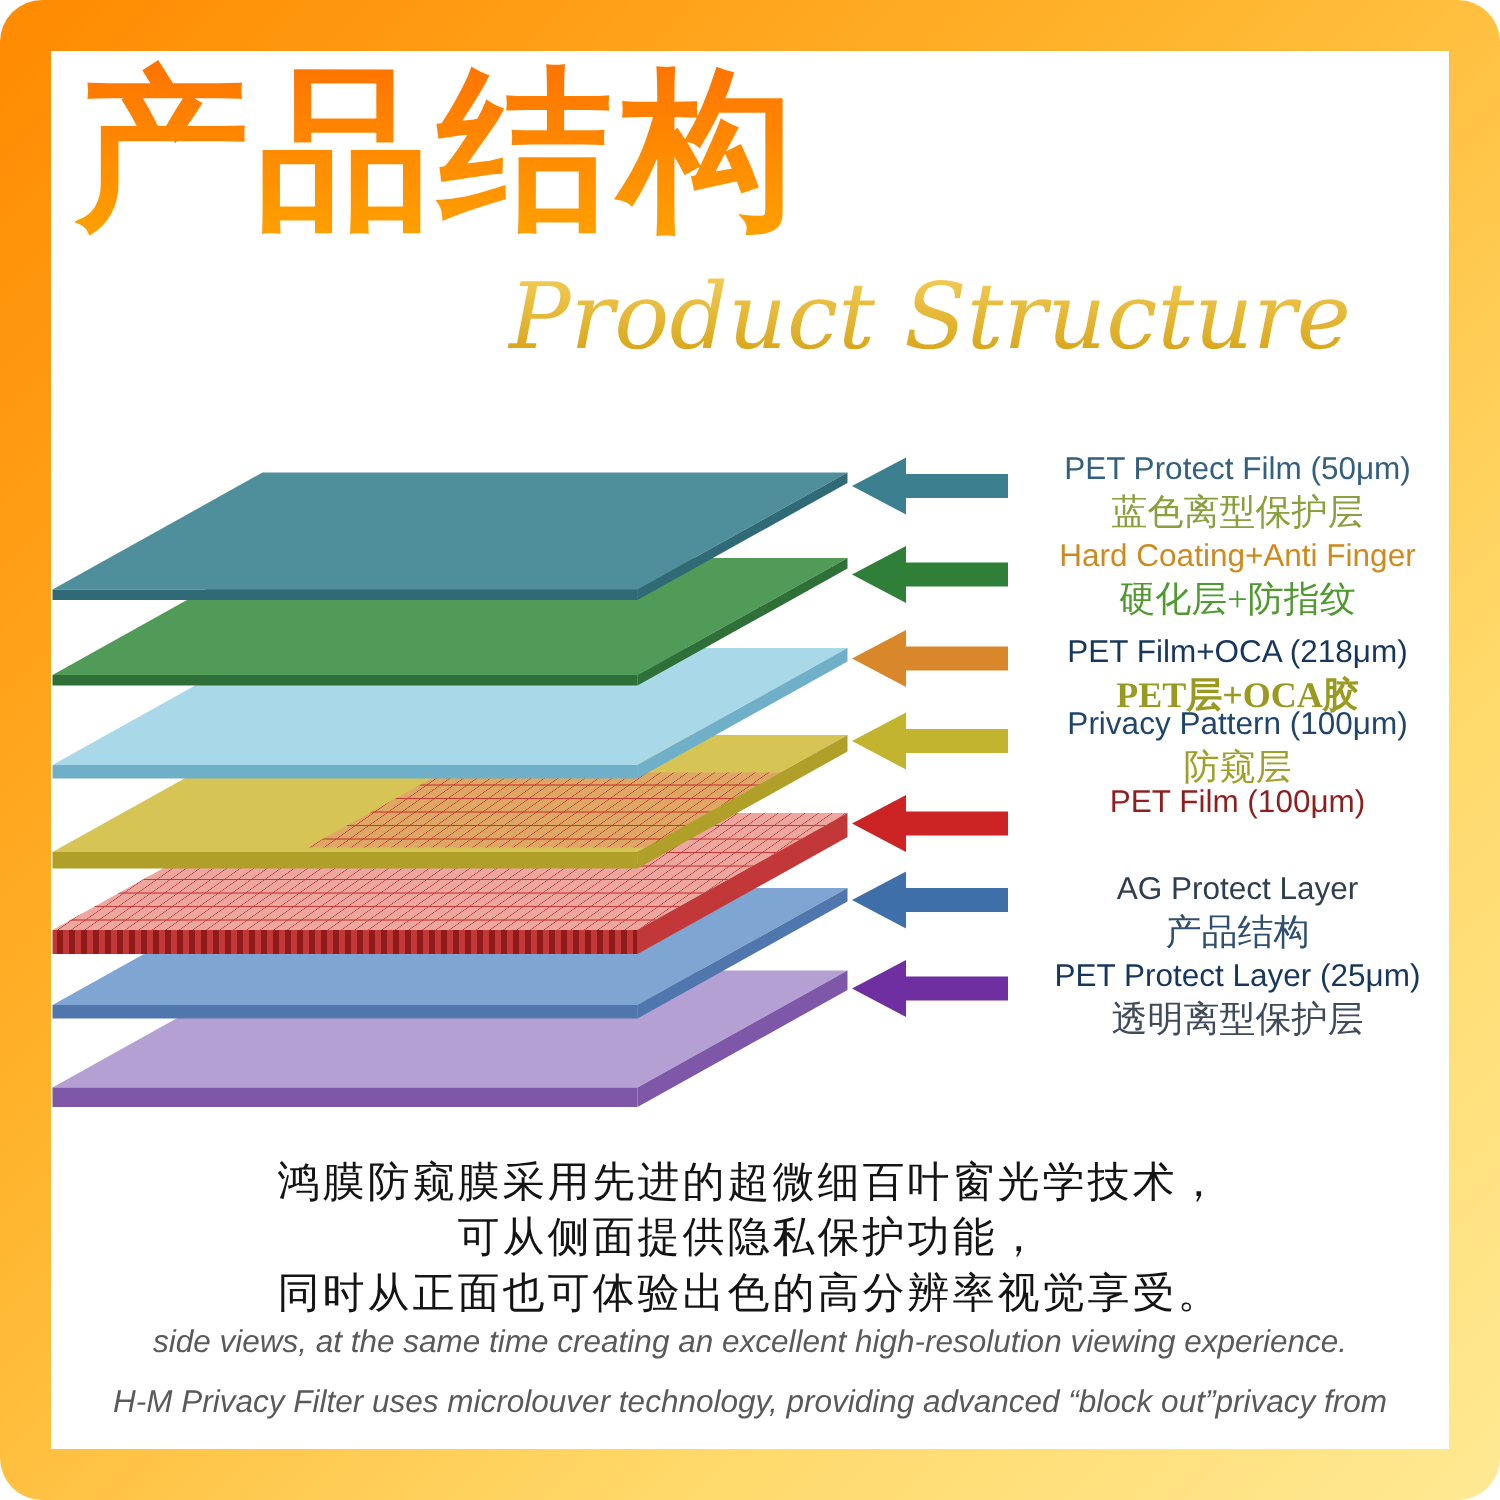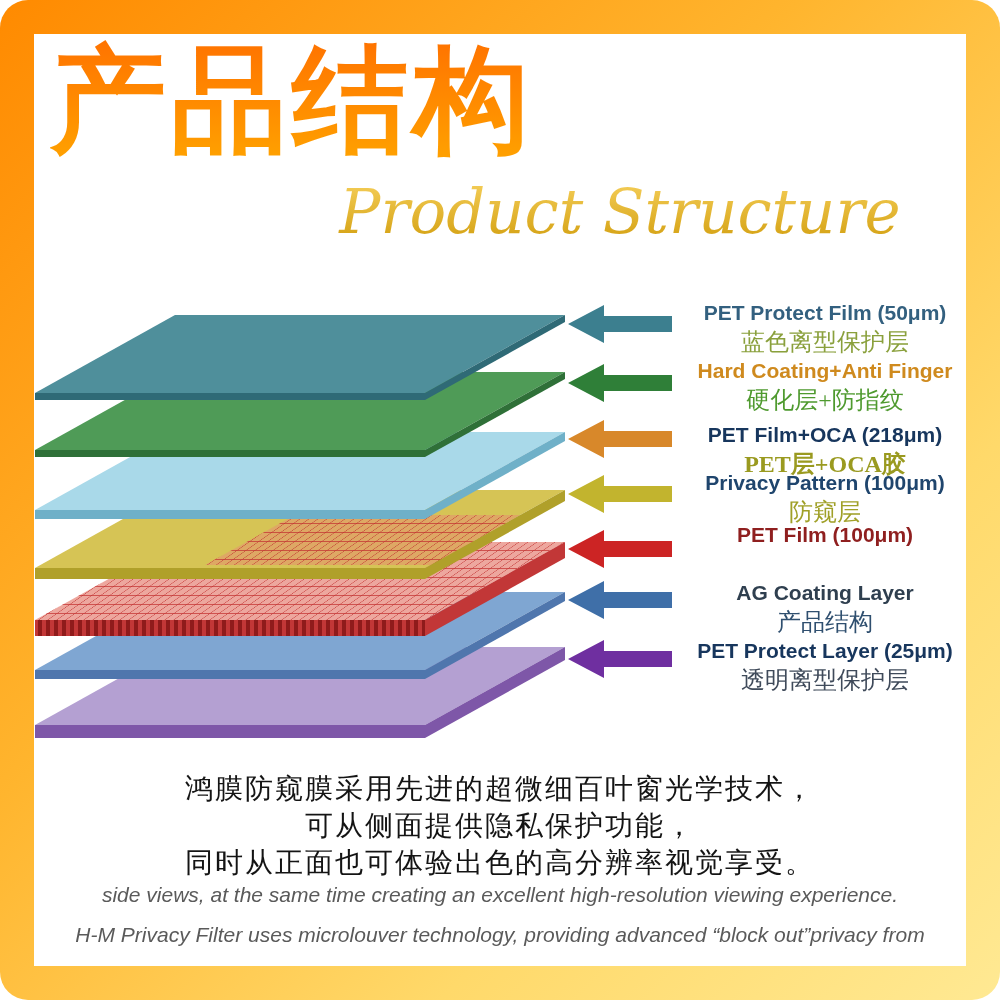--- a/index.html
+++ b/index.html
@@ -21,21 +21,21 @@
     position:absolute;left:330px;top:178px;width:580px;text-align:center;
     font-family:"DejaVu Serif","Liberation Serif",serif;font-style:italic;
     font-size:61px;line-height:1.1;
     background:linear-gradient(180deg,#f6d05c 0%,#d29e0e 100%);
     -webkit-background-clip:text;background-clip:text;color:transparent;
     -webkit-text-fill-color:transparent;
   }
   .diagram{position:absolute;left:30px;top:298px;}
   .labels{position:absolute;left:656px;top:0;width:338px;height:740px;}
   .lb{position:absolute;width:100%;text-align:center;}
-  .lb .en{font-size:21px;line-height:26px;font-weight:bold;}
+  .lb .en{font-size:21px;line-height:26px;font-weight:normal;}
   .lb .cjk{font-size:24px;line-height:30px;margin-top:1px;font-family:"Liberation Serif",serif;}
   .lb1{top:300px}.lb2{top:358px}.lb3{top:422px}.lb4{top:470px}
   .lb5{top:522px}.lb6{top:580px}.lb7{top:638px}
   .desc{position:absolute;left:50px;top:770px;width:900px;text-align:center;}
   .desc .zh{margin:0;font-size:28px;line-height:37px;letter-spacing:2px;color:#141414;
     font-family:"Liberation Serif",serif;}
   .desc .en{margin:0;font-size:21px;line-height:28px;color:#5a5a5a;font-style:italic;}
   .desc .en.first{margin-top:12px;}
 </style>
 </head>
@@ -126,21 +126,21 @@
       <div class="cjk" style="color: rgb(154, 154, 32); font-weight: bold;">PET层+OCA胶</div>
     </div>
     <div class="lb lb4">
       <div class="en" style="color: rgb(31, 69, 109);">Privacy Pattern (100μm)</div>
       <div class="cjk" style="color: rgb(160, 160, 40);">防窥层</div>
     </div>
     <div class="lb lb5">
       <div class="en" style="color: rgb(143, 31, 31);">PET Film (100μm)</div>
     </div>
     <div class="lb lb6">
-      <div class="en" style="color: rgb(47, 63, 79);">AG Coating Layer</div>
+      <div class="en" style="color: rgb(47, 63, 79);">AG Protect Layer</div>
       <div class="cjk" style="color: rgb(47, 79, 111);">产品结构</div>
     </div>
     <div class="lb lb7">
       <div class="en" style="color: rgb(23, 54, 93);">PET Protect Layer (25μm)</div>
       <div class="cjk" style="color: rgb(63, 74, 90);">透明离型保护层</div>
     </div>
   </div>
 
   <div class="desc">
     <p class="zh">鸿膜防窥膜采用先进的超微细百叶窗光学技术，</p>

